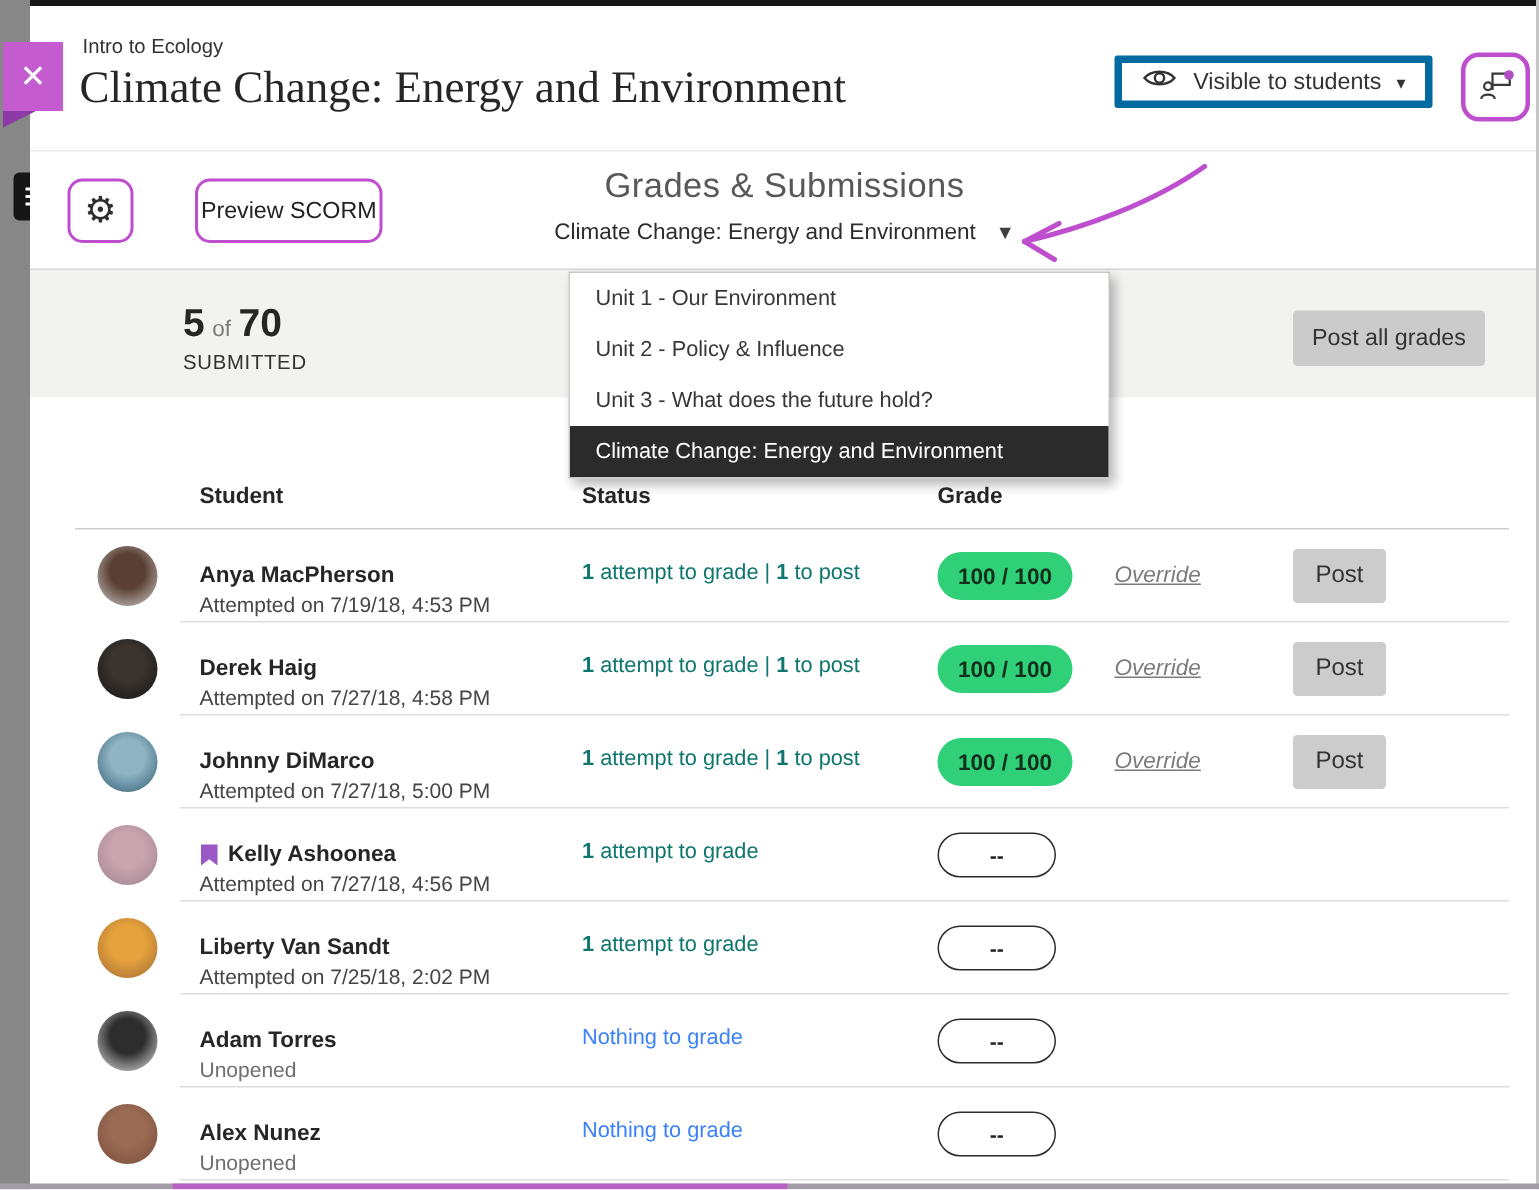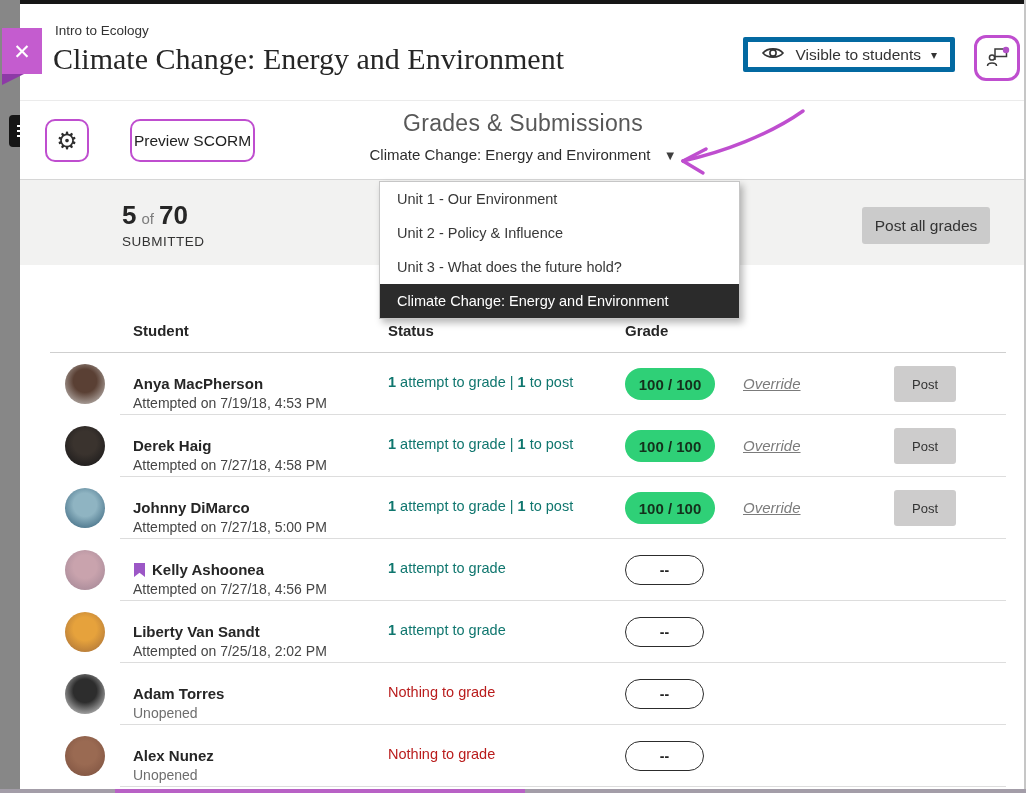--- a/index.html
+++ b/index.html
@@ -70,27 +70,27 @@
   .rows { position:absolute; left:0; right:0; top:88px; }
   .row { position:relative; height:62px; }
   .row::after { content:""; position:absolute; left:100px; right:20px; bottom:0; height:1px; background:#dddddd; }
   .avatar { position:absolute; left:45px; top:11px; width:40px; height:40px; border-radius:50%; }
   .who { position:absolute; left:113px; top:10px;margin-top:12px; }
   .name { font-size:15px; font-weight:bold; color:#262626; display:flex; align-items:center; gap:6px; }
   .sub { font-size:14px; color:#454545; margin-top:3px; }
   .sub.muted { color:#6e6e6e; }
   .status { position:absolute; left:368px; top:21px; font-size:14.5px; color:#0f766e; }
   .status b { font-weight:bold; }
-  .status.muted { color:#b91c1c; }
+  .status.muted { color:#3b82f6; }
   .pill { position:absolute; left:605px; display:flex; align-items:center; justify-content:center; border-radius:17px; }
   .pill.green { top:15px; width:90px; height:32px; background:var(--grade-green); font-size:15px; font-weight:bold; color:#14301c; }
   .pill.empty { top:16px; width:79px; height:30px; background:#fff; border:1.6px solid #2c2c2c; font-size:14px; font-weight:bold; color:#222; cursor:pointer; }
   .override { position:absolute; left:723px; top:22px; font-style:italic; font-size:15px; color:#7b7b7b;text-decoration:underline; }
   .post { position:absolute; left:842px; top:13px; width:62px; height:36px; background:#cdcccc; border:none; border-radius:3px;
-          font-size:13px; color:#333; cursor:pointer; font-family:inherit;margin-left:32px; }
+          font-size:16px; color:#333; cursor:pointer; font-family:inherit; }
   .flag-icon { display:inline-flex; }
 </style>
 </head>
 <body>
 
 <div id="root">
 
   <div class="left-strip"></div>
   <div class="top-edge"></div>
 

